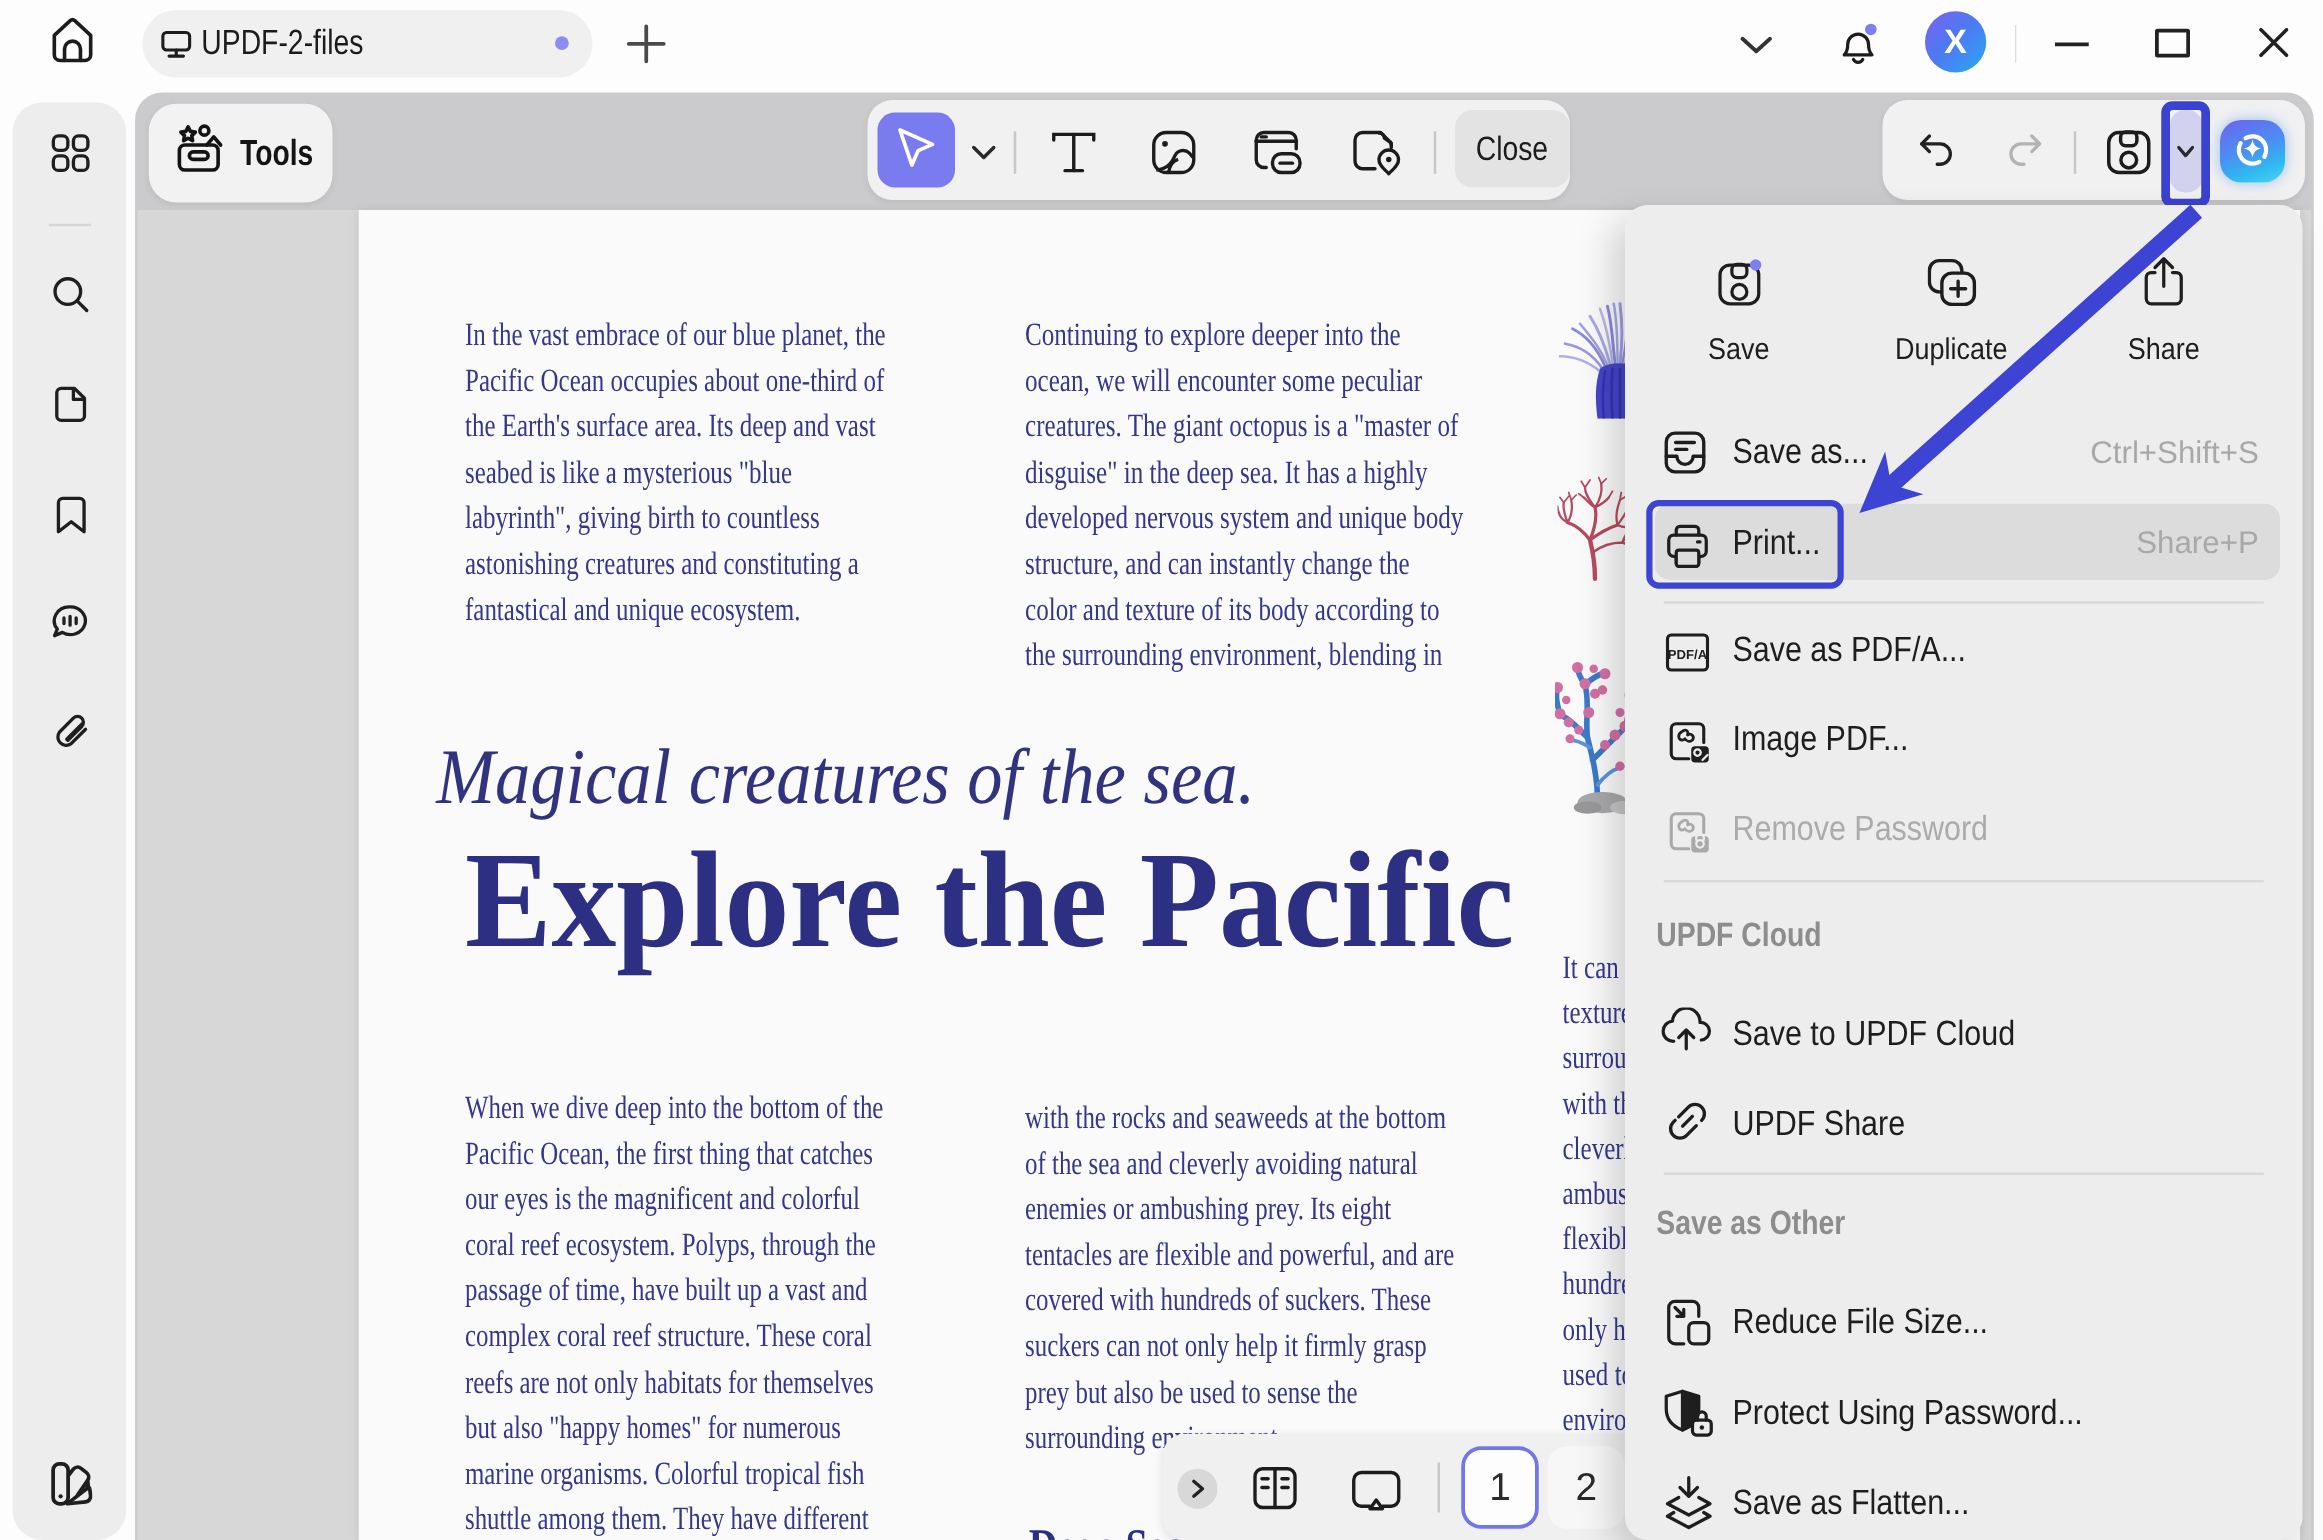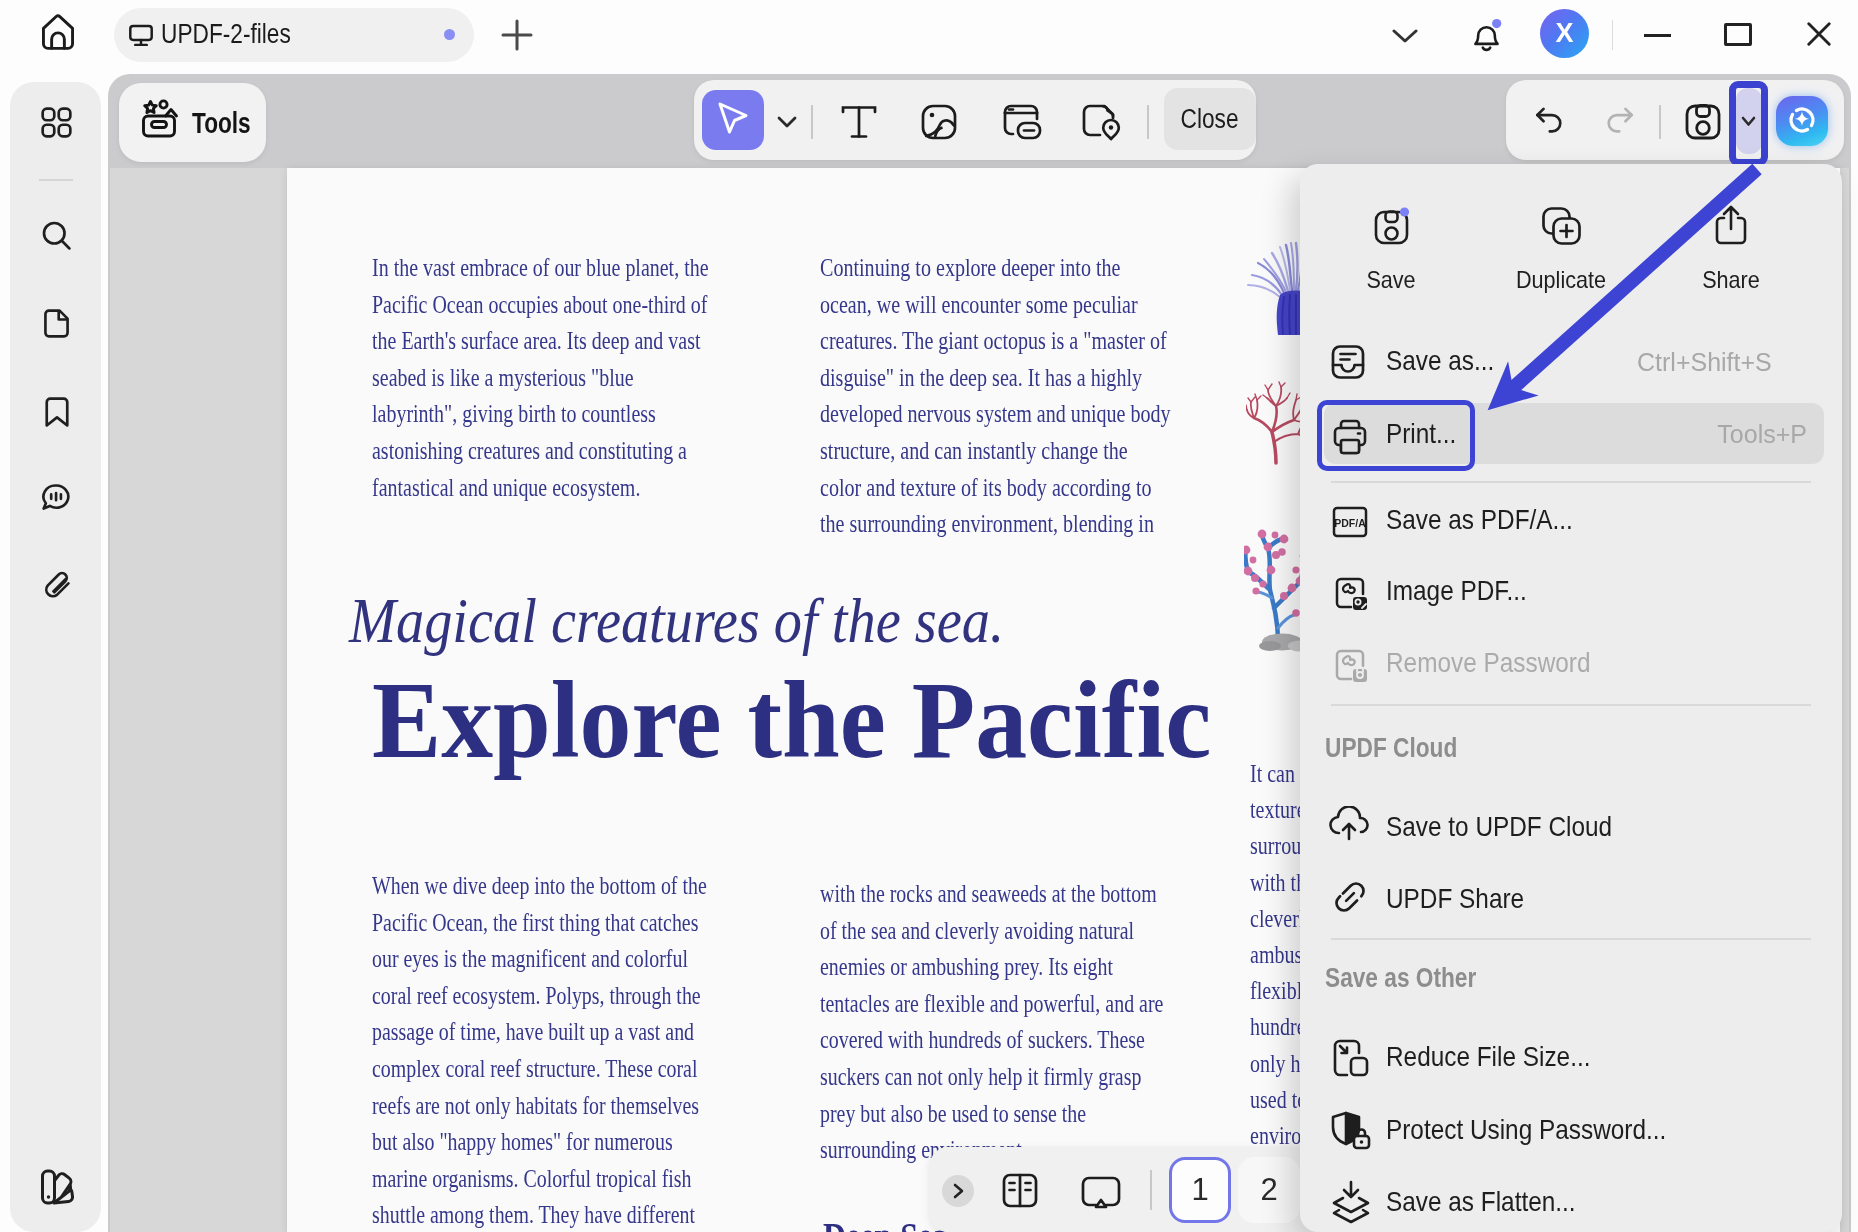--- a/index.html
+++ b/index.html
@@ -327,32 +327,32 @@
   <path d="M19 2 V24 M12 9 L19 2 L26 9"></path>
 </svg>
 <div class="abs" style="left:1678px;top:268px;width:106px;text-align:center;font-size:24px;line-height:24px;transform:scaleX(0.9);color:#1e1e1e;">Share</div>
 
 <svg class="abs" style="left:1330px;top:343px" width="36" height="38" viewBox="0 0 36 38" fill="none" stroke="#1e1e1e" stroke-width="2.7" stroke-linecap="round" stroke-linejoin="round">
   <rect x="3" y="3.5" width="30" height="31" rx="7"></rect>
   <path d="M10.5 11 h15 M10.5 16.5 h9"></path>
   <path d="M3 22 h8.5 a6.5 6.5 0 0 0 13 0 H33"></path>
 </svg>
 <div class="abs" style="left:1386px;top:347px;font-size:28px;line-height:28px;transform:scaleX(0.87);transform-origin:left top;color:#1e1e1e;">Save as...</div>
-<div class="abs" style="left:1637px;top:350px;width:170px;font-size:25px;line-height:25px;color:#a8a8a8;">Ctrl+Shift+S</div>
+<div class="abs" style="left:1637px;top:350px;width:170px;text-align:right;font-size:25px;line-height:25px;color:#a8a8a8;">Ctrl+Shift+S</div>
 
 <div class="abs" style="left:1324px;top:403px;width:500px;height:61px;border-radius:12px;background:#dcdcdd;"></div>
 <svg class="abs" style="left:1332px;top:418px" width="36" height="38" viewBox="0 0 36 38" fill="none" stroke="#1e1e1e" stroke-width="2.6" stroke-linecap="round" stroke-linejoin="round">
   <path d="M9 10 V6 a3 3 0 0 1 3 -3 h12 a3 3 0 0 1 3 3 v4"></path>
   <rect x="3" y="10" width="30" height="17" rx="4"></rect>
   <path d="M9 27 v5 a3 3 0 0 0 3 3 h12 a3 3 0 0 0 3 -3 v-5"></path>
   <rect x="9" y="22" width="18" height="13" rx="2" fill="#dcdcdd" stroke="#1e1e1e"></rect>
   <path d="M26 15.5 h2"></path>
 </svg>
 <div class="abs" style="left:1386px;top:420px;font-size:28px;line-height:28px;transform:scaleX(0.87);transform-origin:left top;color:#1e1e1e;">Print...</div>
-<div class="abs" style="left:1637px;top:422px;width:170px;text-align:right;font-size:25px;line-height:25px;color:#a8a8a8;">Tools+P</div>
+<div class="abs" style="left:1637px;top:422px;width:170px;text-align:right;font-size:25px;line-height:25px;color:#a8a8a8;">Share+P</div>
 <div class="abs" style="left:1317px;top:400px;width:158px;height:71px;border:5.5px solid #3d44d4;border-radius:10px;"></div>
 
 <div class="abs" style="left:1331px;top:481px;width:480px;height:2px;background:#d9d9da;"></div>
 
 <svg class="abs" style="left:1331px;top:504px" width="38" height="36" viewBox="0 0 38 36" fill="none" stroke="#1e1e1e" stroke-width="2.5" stroke-linejoin="round">
   <path d="M6 4 h26 a3 3 0 0 1 3 3 v22 a3 3 0 0 1 -3 3 H6 a3 3 0 0 1 -3 -3 V7 a3 3 0 0 1 3 -3 Z"></path>
   <text x="19" y="23" text-anchor="middle" font-family="Liberation Sans" font-size="10.5" font-weight="bold" fill="#1e1e1e" stroke="none">PDF/A</text>
 </svg>
 <div class="abs" style="left:1386px;top:506px;font-size:28px;line-height:28px;transform:scaleX(0.87);transform-origin:left top;color:#1e1e1e;">Save as PDF/A...</div>
 

